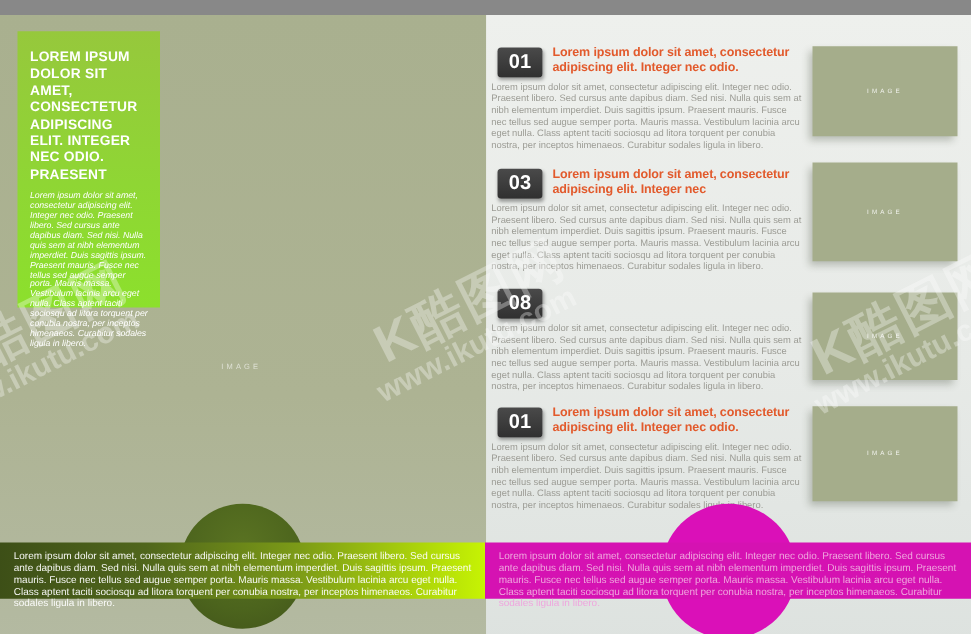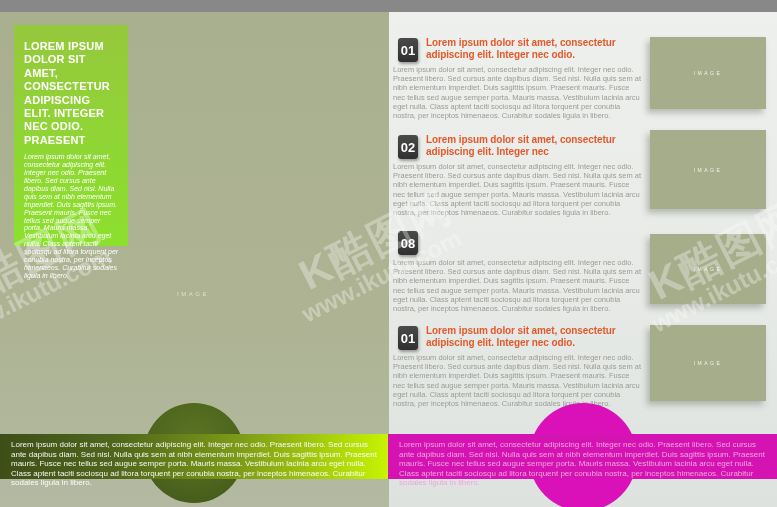--- a/index.html
+++ b/index.html
@@ -33,23 +33,23 @@
   }
   
   .page-right {
     position:absolute; left:389px; top:0; width:388px; height:507px;
     background:linear-gradient(180deg,#eef0ed 0%,#e7eae7 55%,#dde2df 100%);
   }
   .section { position:absolute; left:4px; width:252px; }
   .sec1 { top:25px; } .sec2 { top:122px; } .sec3 { top:218px; } .sec4 { top:313px; }
   .sec-head { display:flex; gap:8px; }
   .num-badge {
-    flex:0 0 auto; width:20px; height:24px; margin-left:5px; margin-top:1px;
+    flex:0 0 auto; width:36px; height:24px; margin-left:5px; margin-top:1px;
     background:linear-gradient(180deg,#4a4a4a,#303030);
-    border-radius:3px; color:#fff; font-size:13px; font-weight:bold;
+    border-radius:3px; color:#fff; font-size:16px; font-weight:bold;
     display:flex; align-items:center; justify-content:center;
     box-shadow:1px 2px 3px rgba(0,0,0,0.35);
     text-align:right;
   }
   .sec-title {
     color:#e25a2c; font-weight:bold; font-size:10px; line-height:11.5px;
     width:226px; letter-spacing:-0.1px;
   }
   .sec-body {
     margin-top:3px; color:#9c9c95; font-size:7.5px; line-height:9.2px;
@@ -115,21 +115,21 @@
     <div class="section sec1">
       <div class="sec-head">
         <div class="num-badge">01</div>
         <div class="sec-title">Lorem ipsum dolor sit amet, consectetur adipiscing elit. Integer nec odio.</div>
       </div>
       <div class="sec-body">Lorem ipsum dolor sit amet, consectetur adipiscing elit. Integer nec odio. Praesent libero. Sed cursus ante dapibus diam. Sed nisi. Nulla quis sem at nibh elementum imperdiet. Duis sagittis ipsum. Praesent mauris. Fusce nec tellus sed augue semper porta. Mauris massa. Vestibulum lacinia arcu eget nulla. Class aptent taciti sociosqu ad litora torquent per conubia nostra, per inceptos himenaeos. Curabitur sodales ligula in libero.</div>
     </div>
 
     <div class="section sec2">
       <div class="sec-head">
-        <div class="num-badge">02</div>
+        <div class="num-badge">03</div>
         <div class="sec-title">Lorem ipsum dolor sit amet, consectetur adipiscing elit. Integer nec</div>
       </div>
       <div class="sec-body">Lorem ipsum dolor sit amet, consectetur adipiscing elit. Integer nec odio. Praesent libero. Sed cursus ante dapibus diam. Sed nisi. Nulla quis sem at nibh elementum imperdiet. Duis sagittis ipsum. Praesent mauris. Fusce nec tellus sed augue semper porta. Mauris massa. Vestibulum lacinia arcu eget nulla. Class aptent taciti sociosqu ad litora torquent per conubia nostra, per inceptos himenaeos. Curabitur sodales ligula in libero.</div>
     </div>
 
     <div class="section sec3">
       <div class="sec-head">
         <div class="num-badge">08</div>
       </div>
       <div class="sec-body">Lorem ipsum dolor sit amet, consectetur adipiscing elit. Integer nec odio. Praesent libero. Sed cursus ante dapibus diam. Sed nisi. Nulla quis sem at nibh elementum imperdiet. Duis sagittis ipsum. Praesent mauris. Fusce nec tellus sed augue semper porta. Mauris massa. Vestibulum lacinia arcu eget nulla. Class aptent taciti sociosqu ad litora torquent per conubia nostra, per inceptos himenaeos. Curabitur sodales ligula in libero.</div>

